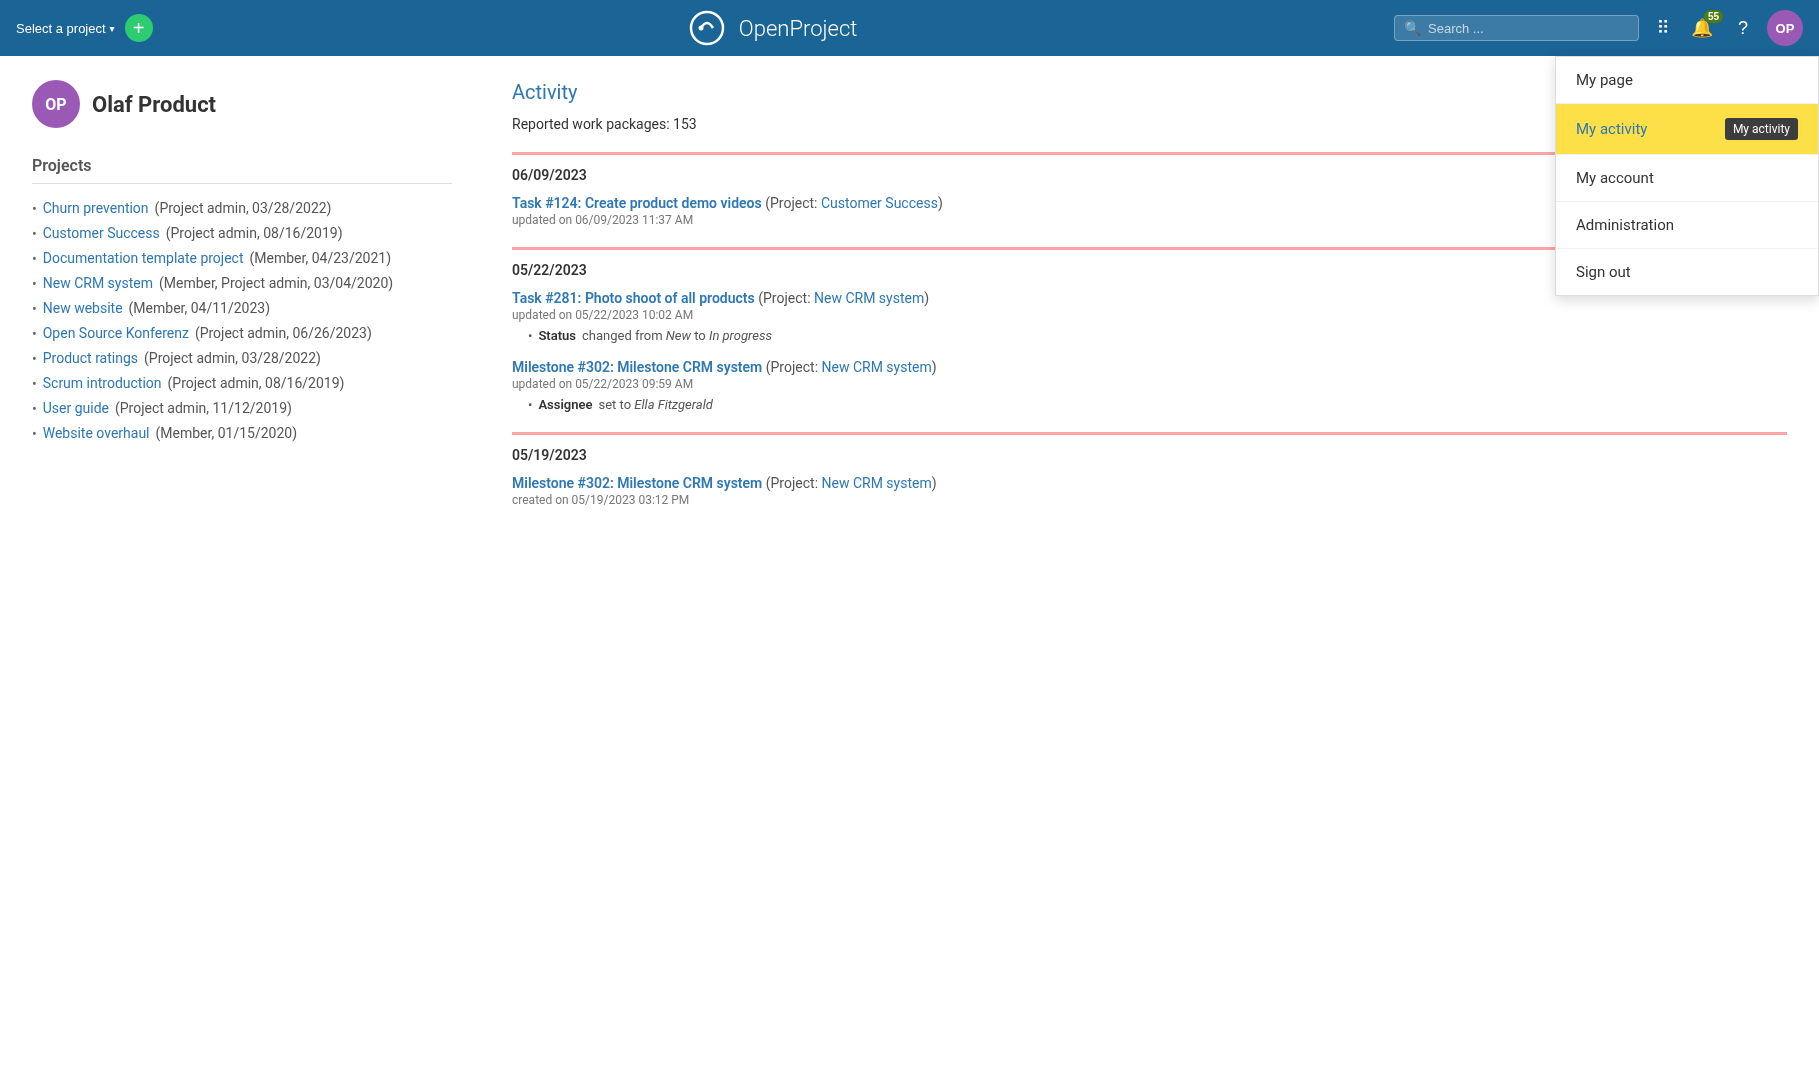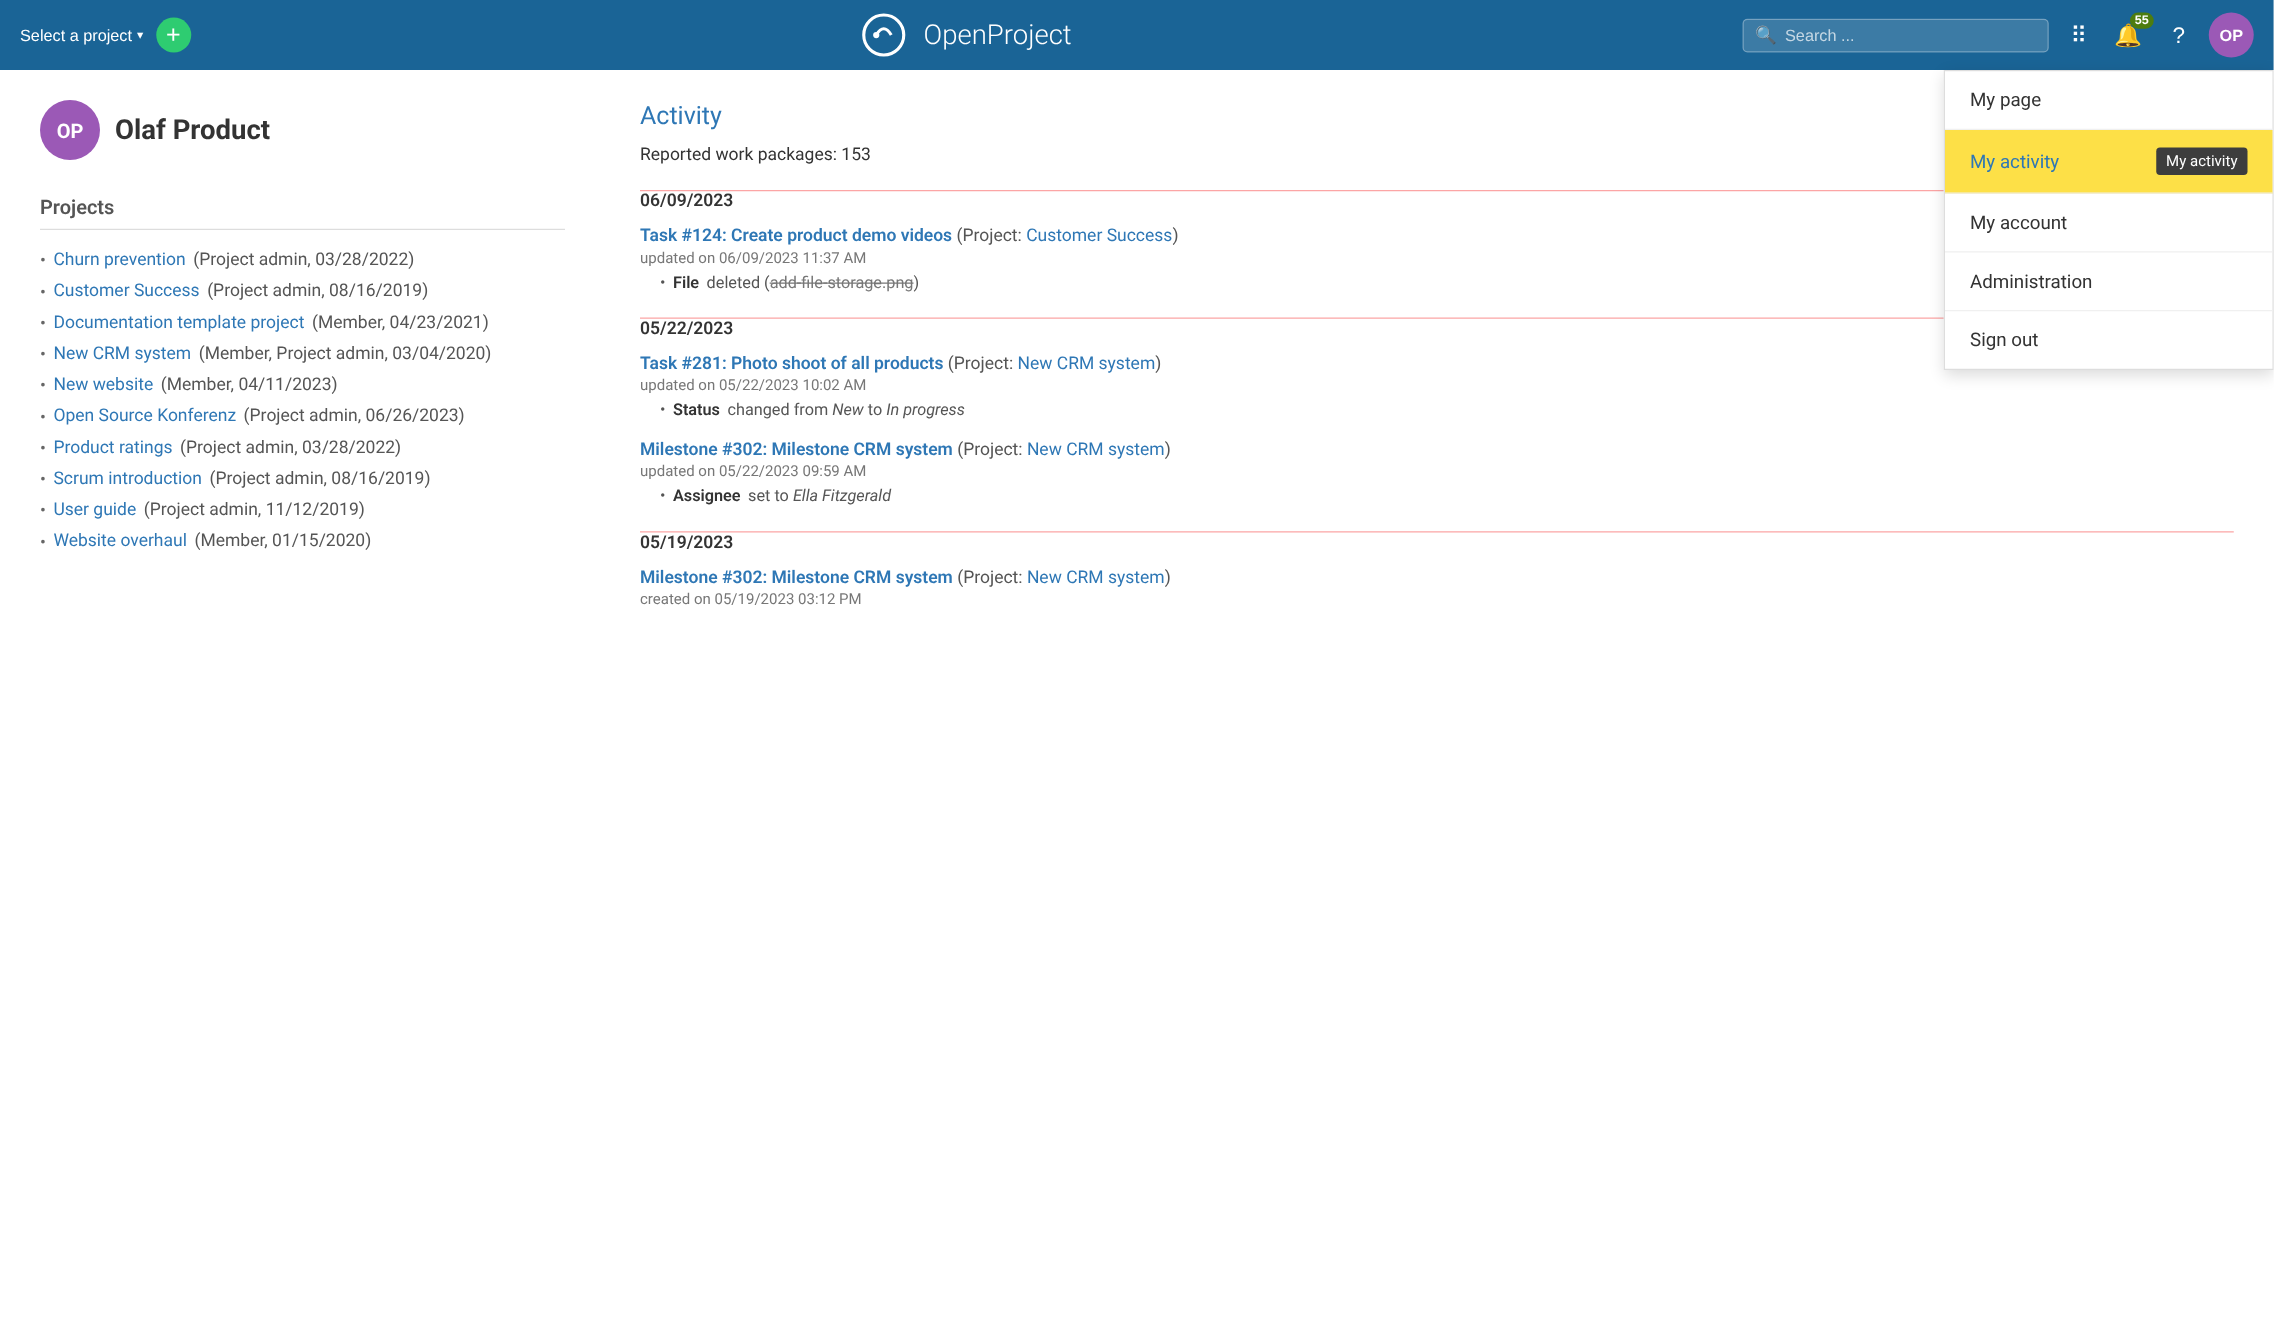--- a/index.html
+++ b/index.html
@@ -192,21 +192,22 @@
     .reported-packages {
       font-size: 14px;
       color: #333;
       margin-bottom: 20px;
     }
     .date-section { margin-bottom: 20px; }
     .date-header {
       font-size: 14px;
       font-weight: 600;
       color: #333;
-      border-top: 1px solid #fca5a5;
+      border-top: 3px solid #fca5a5;
+      padding-top: 12px;
       margin-bottom: 12px;
     }
     .activity-item { margin-bottom: 16px; }
     .activity-task-link { color: #2e77b5; text-decoration: none; font-weight: 600; font-size: 14px; }
     .activity-project { color: #555; font-size: 14px; }
     .activity-project-link { color: #2e77b5; text-decoration: none; }
     .activity-updated { color: #777; font-size: 12px; margin-top: 2px; margin-bottom: 6px; }
     .activity-change {
       list-style: none;
       padding-left: 16px;
@@ -360,26 +361,20 @@
 
     <div class="right-col">
       <div class="activity-title">Activity</div>
       <div class="reported-packages">Reported work packages: 153</div>
       <div id="activity-dates">
           <div class="date-section">
             <div class="date-header">06/09/2023</div>
             <div class="activity-item">
               <div><a class="activity-task-link" href="#">Task #124: Create product demo videos</a><span class="activity-project"> (Project: <a class="activity-project-link" href="#">Customer Success</a>)</span></div>
               <div class="activity-updated">updated on 06/09/2023 11:37 AM</div>
-              <ul class="activity-change">
-                <li>
-                  <span class="change-key">File</span>
-                  <span> deleted (<s class="strikethrough">add-file-storage.png</s>)</span>
-                </li>
-              </ul>
             </div>
           </div>
           <div class="date-section">
             <div class="date-header">05/22/2023</div>
             <div class="activity-item">
               <div><a class="activity-task-link" href="#">Task #281: Photo shoot of all products</a><span class="activity-project"> (Project: <a class="activity-project-link" href="#">New CRM system</a>)</span></div>
               <div class="activity-updated">updated on 05/22/2023 10:02 AM</div>
               <ul class="activity-change">
                 <li>
                   <span class="change-key">Status</span>

